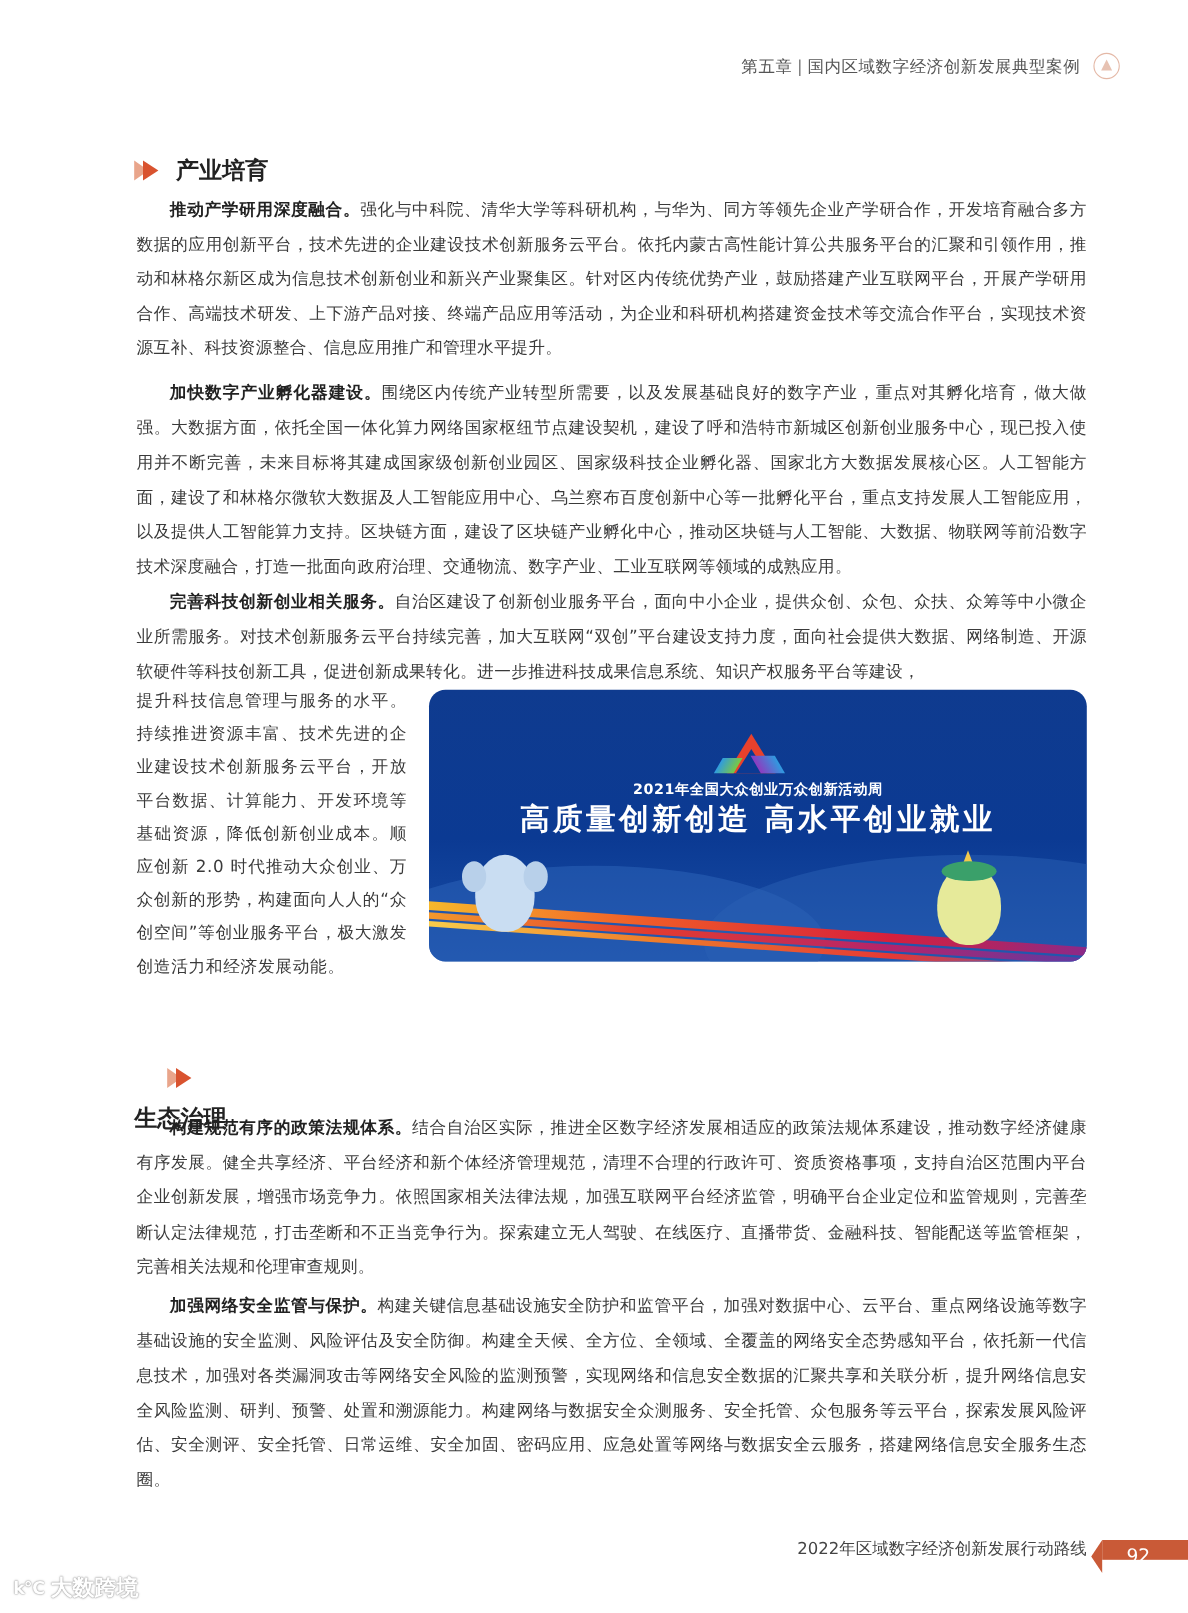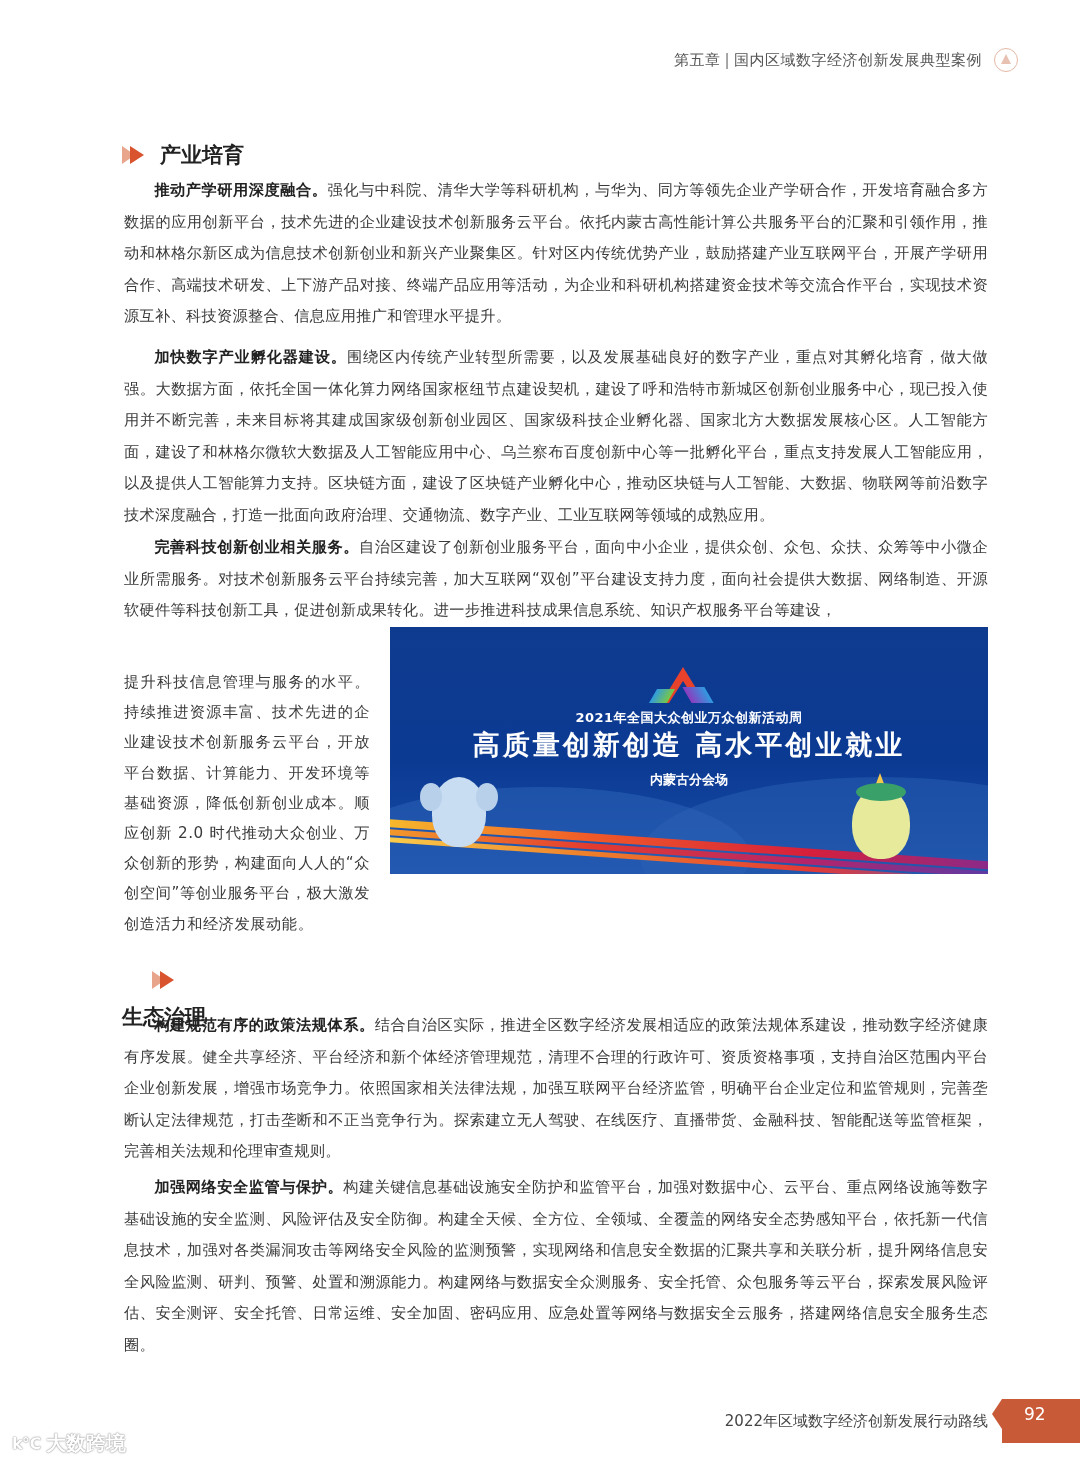--- a/index.html
+++ b/index.html
@@ -38,27 +38,27 @@
     .para {
       position: absolute; left: 124px; width: 864px;
       font-size: 15.2px; line-height: 31.5px; color: #3a3a3a;
       text-align: justify; text-indent: 2em; letter-spacing: 0.3px;
     }
     .para b { color: #222; font-weight: bold; margin-top: 27px; }
 
     .side-text {
       position: absolute; left: 124px; top: 622px; width: 246px;
       font-size: 15.2px; line-height: 30.2px; color: #3a3a3a;
-      text-align: justify; letter-spacing: 0.6px; margin-top: 45px;
+      text-align: justify; letter-spacing: 0.6px;
     }
 
     .banner {
       position: absolute; left: 390px; top: 627px; width: 598px; height: 247px;
       background: linear-gradient(180deg, #0f3b8f 0%, #0b3a93 55%, #1a4fa8 100%);
-      overflow: hidden; color: #fff; text-align: center;
+      overflow: hidden; color: #fff; text-align: center; border-radius: 15px;
     }
     .banner .hill1 { position: absolute; left: -60px; top: 160px; width: 420px; height: 140px; border-radius: 50%; background: #2b63b8; opacity: .55; }
     .banner .hill2 { position: absolute; left: 250px; top: 150px; width: 480px; height: 160px; border-radius: 50%; background: #2a5fb3; opacity: .5; }
     .banner .ribbon { position: absolute; left: -20px; width: 660px; height: 8px; transform: rotate(4deg); }
     .banner .r1 { top: 214px; background: linear-gradient(90deg, #f7c12c, #f05a28, #d61f3c, #7a2c9a); }
     .banner .r2 { top: 224px; background: linear-gradient(90deg, #f4a12b, #e43b2f, #b4246b, #4a3fb0); height: 6px; }
     .banner .r3 { top: 232px; background: linear-gradient(90deg, #fbd34d, #ee7e2b, #e53935, #3d5fd0); height: 5px; }
     .banner .logo { position: absolute; left: 263px; top: 40px; width: 60px; height: 38px; }
     .banner .logo .a1 { position: absolute; left: 8px; top: 0; width: 0; height: 0; border-left: 22px solid transparent; border-right: 22px solid transparent; border-bottom: 36px solid #e8412c; }
     .banner .logo .a2 { position: absolute; left: 16px; top: 14px; width: 0; height: 0; border-left: 14px solid transparent; border-right: 14px solid transparent; border-bottom: 22px solid #0b3a93; }
@@ -74,21 +74,21 @@
     .mascot.unicorn { left: 462px; top: 160px; width: 58px; height: 72px; background: #e6ea9a; }
     .mascot.unicorn::before { content: ""; position: absolute; left: 22px; top: -14px; width: 0; height: 0; border-left: 6px solid transparent; border-right: 6px solid transparent; border-bottom: 16px solid #f2c94c; }
     .mascot.unicorn::after { content: ""; position: absolute; left: 4px; top: -4px; width: 50px; height: 18px; border-radius: 50%; background: #3aa06a; }
 
     .footer {
       position: absolute; top: 1399px; right: 0;
       display: flex; align-items: center; gap: 14px;
       font-size: 15px; color: #444;
     }
     .page-tab {
-      position: relative; width: 78px; height: 44px; background: #c95a37;
+      position: relative; width: 78px; height: 18px; background: #c95a37;
       color: #fff; font-size: 17px; line-height: 30px; padding-left: 22px;
     }
     .page-tab::before {
       content: ""; position: absolute; left: -10px; top: 0; width: 0; height: 0;
       border-top: 15px solid transparent; border-bottom: 15px solid transparent; border-right: 10px solid #c95a37;
     }
 
     .watermark {
       position: absolute; left: 12px; top: 1430px;
       display: flex; align-items: center; gap: 6px;
@@ -136,21 +136,20 @@
   <div class="ribbon r2"></div>
   <div class="ribbon r3"></div>
   <div class="logo">
     <div class="a1"></div>
       <div class="a2"></div>
       <div class="a3"></div>
       <div class="a4"></div>
   </div>
   <div class="subtitle">2021年全国大众创业万众创新活动周</div>
   <div class="title">高质量创新创造 高水平创业就业</div>
-  <div class="venue">内蒙古分会场</div>
   <div class="mascot elephant"></div>
   <div class="mascot unicorn"></div>
 </div>
 
 <div class="section-heading" style="top:971px;flex-direction:column;">
   <span class="play-icon">
       <span class="t1"></span>
       <span class="t2"></span>
     </span>
   <span>生态治理</span>

